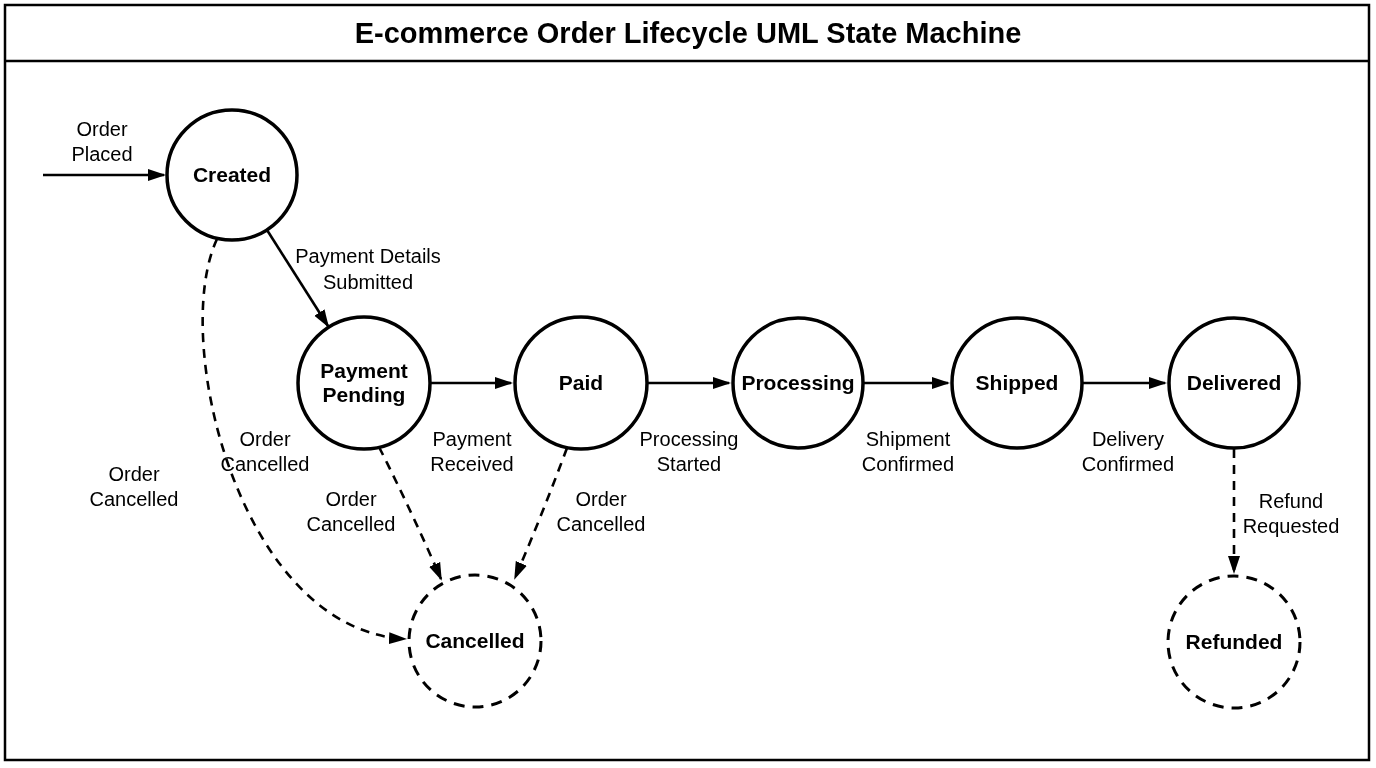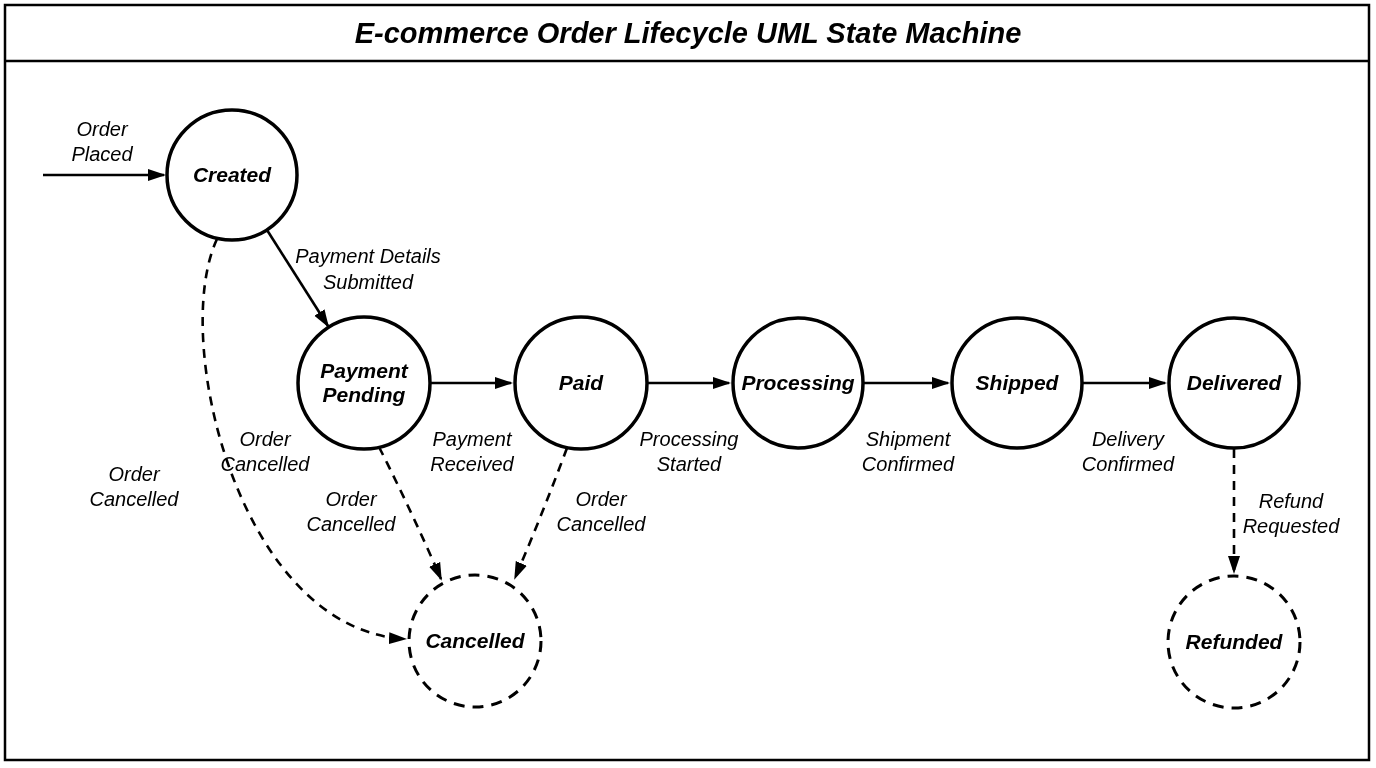--- a/index.html
+++ b/index.html
@@ -7,21 +7,20 @@
     padding: 0;
     background: #ffffff;
   }
   .page {
     position: relative;
     width: 1376px;
     height: 768px;
     background: #ffffff;
     overflow: hidden;
     font-family: "Liberation Sans", sans-serif;
-    font-style: italic;
   }
   svg { display: block; }
   .frame-rect {
     fill: none;
     stroke: #000000;
     stroke-width: 2.5;
   }
   .title-sep {
     stroke: #000000;
     stroke-width: 2.5;

